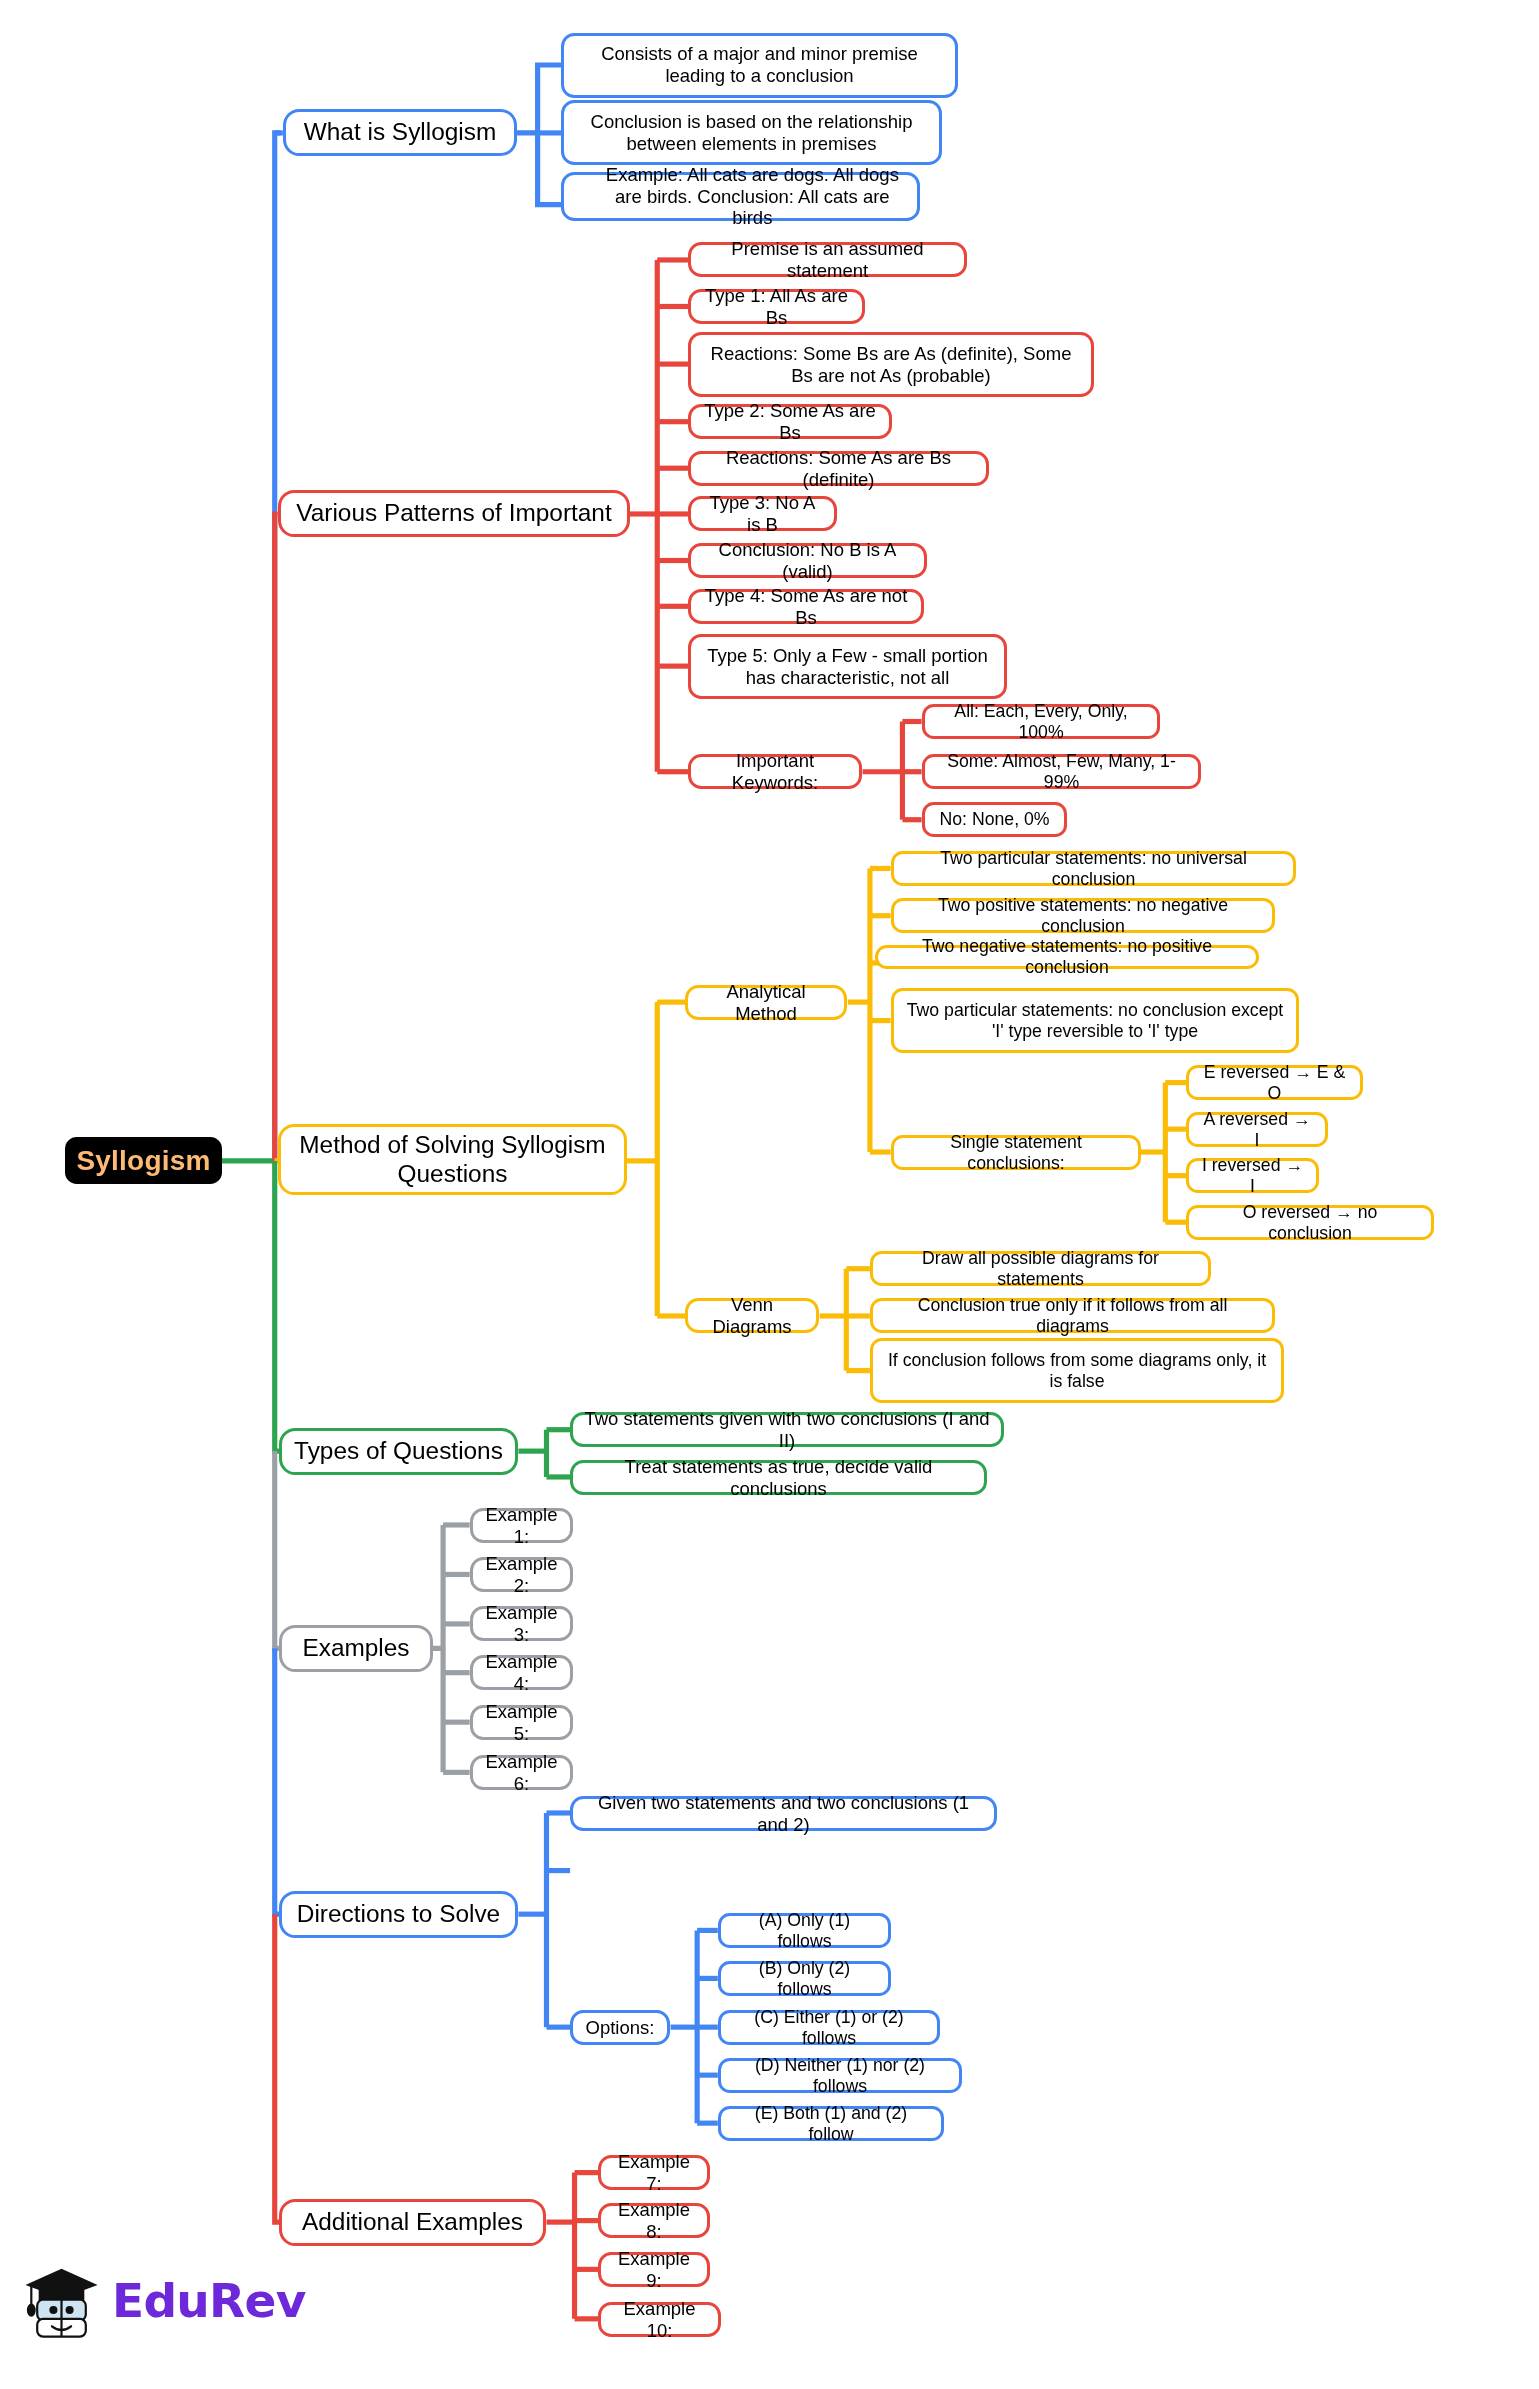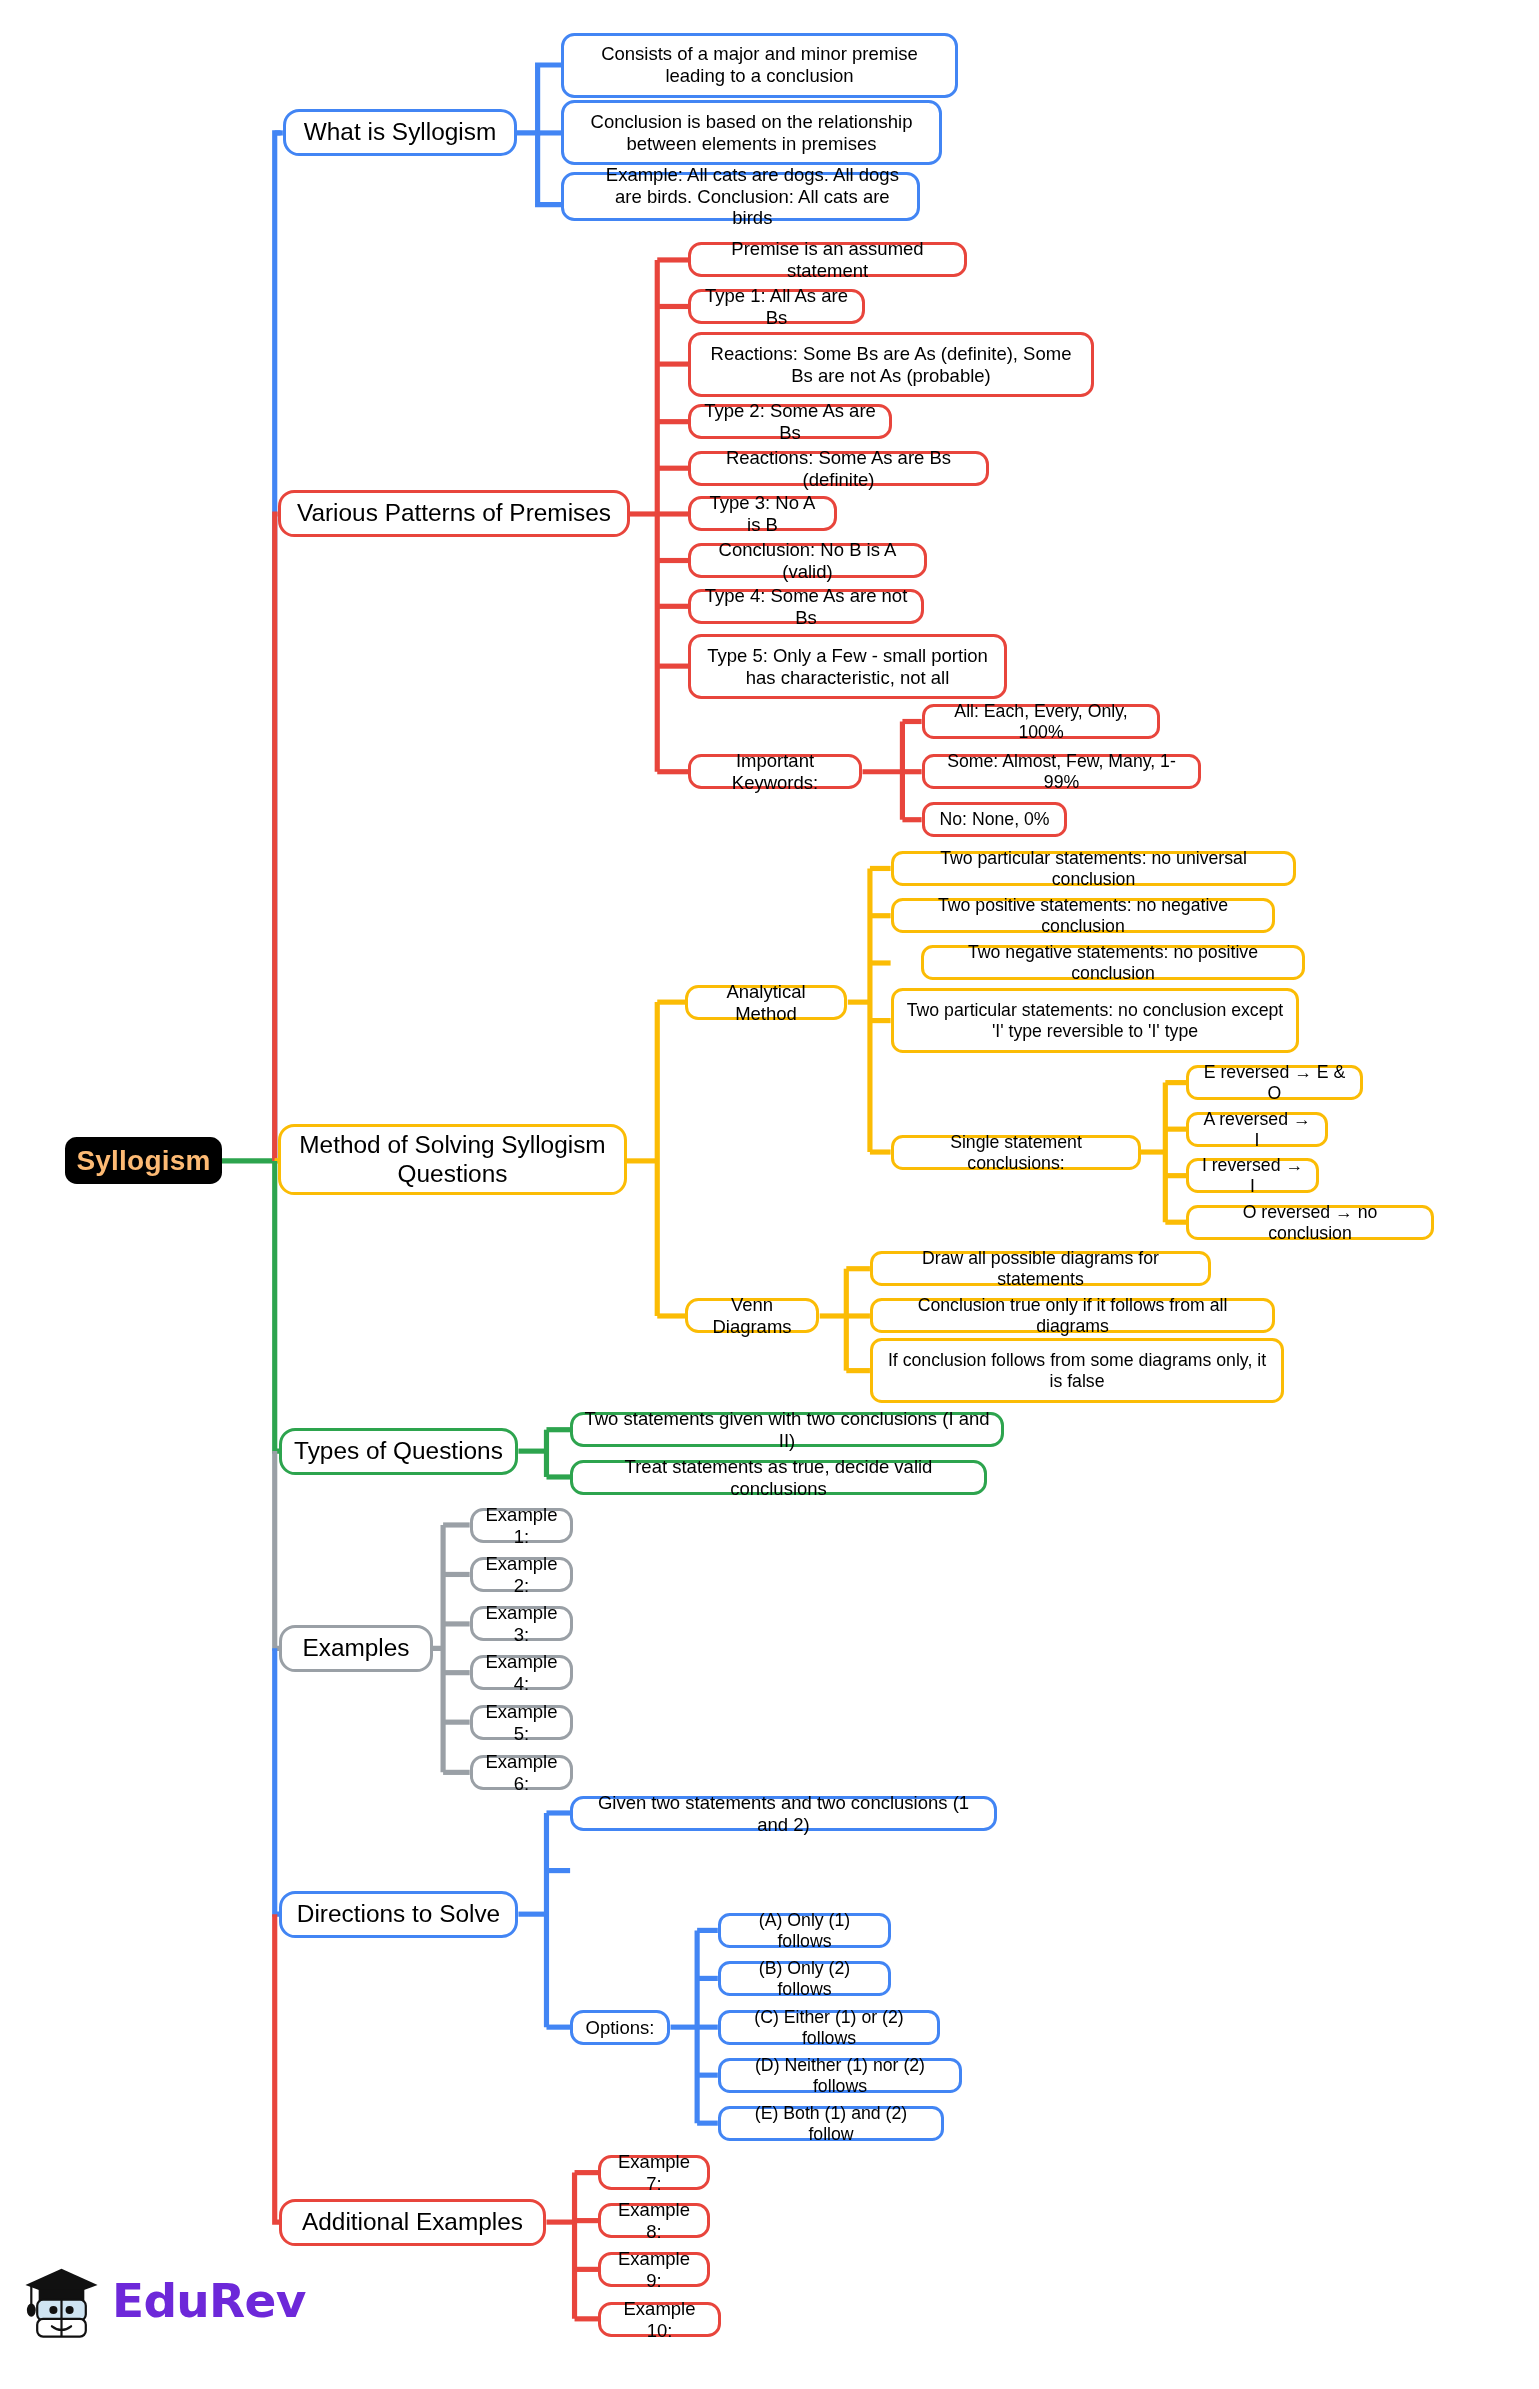--- a/index.html
+++ b/index.html
@@ -193,21 +193,21 @@
     <span>Consists of a major and minor premise leading to a conclusion</span>
   </div>
   <div class="node lvl2 c-blue" style="left:561px; top:100px; width:381px; height:65px;">
     <span>Conclusion is based on the relationship between elements in premises</span>
   </div>
   <div class="node lvl2 c-blue" style="left:561px; top:172px; width:359px; height:49px;padding-left:34px;">
     <span>Example: All cats are dogs. All dogs are birds. Conclusion: All cats are birds</span>
   </div>
 
   <div class="node lvl1 c-red" style="left:278px; top:490px; width:352px; height:47px;">
-    <span>Various Patterns of Premises</span>
+    <span>Various Patterns of Important</span>
   </div>
 
   <div class="node lvl2 c-red" style="left:688px; top:242px; width:279px; height:35px;">
     <span>Premise is an assumed statement</span>
   </div>
   <div class="node lvl2 c-red" style="left:688px; top:289px; width:177px; height:35px;">
     <span>Type 1: All As are Bs</span>
   </div>
   <div class="node lvl2 c-red" style="left:688px; top:332px; width:406px; height:65px;">
     <span>Reactions: Some Bs are As (definite), Some Bs are not As (probable)</span>
@@ -251,21 +251,21 @@
   <div class="node lvl2 c-yellow" style="left:685px; top:985px; width:162px; height:35px;">
     <span>Analytical Method</span>
   </div>
 
   <div class="node lvl3 c-yellow" style="left:891px; top:851px; width:405px; height:35px;">
     <span>Two particular statements: no universal conclusion</span>
   </div>
   <div class="node lvl3 c-yellow" style="left:891px; top:898px; width:384px; height:35px;">
     <span>Two positive statements: no negative conclusion</span>
   </div>
-  <div class="node lvl3 c-yellow" style="left:921px; top:945px; width:384px; height:35px;">
+  <div class="node lvl3 c-yellow" style="left:875px; top:945px; width:384px; height:24px;">
     <span>Two negative statements: no positive conclusion</span>
   </div>
   <div class="node lvl3 c-yellow" style="left:891px; top:988px; width:408px; height:65px;">
     <span>Two particular statements: no conclusion except 'I' type reversible to 'I' type</span>
   </div>
   <div class="node lvl3 c-yellow" style="left:891px; top:1135px; width:250px; height:35px;">
     <span>Single statement conclusions:</span>
   </div>
 
   <div class="node lvl3 c-yellow" style="left:1186px; top:1065px; width:177px; height:35px;">

